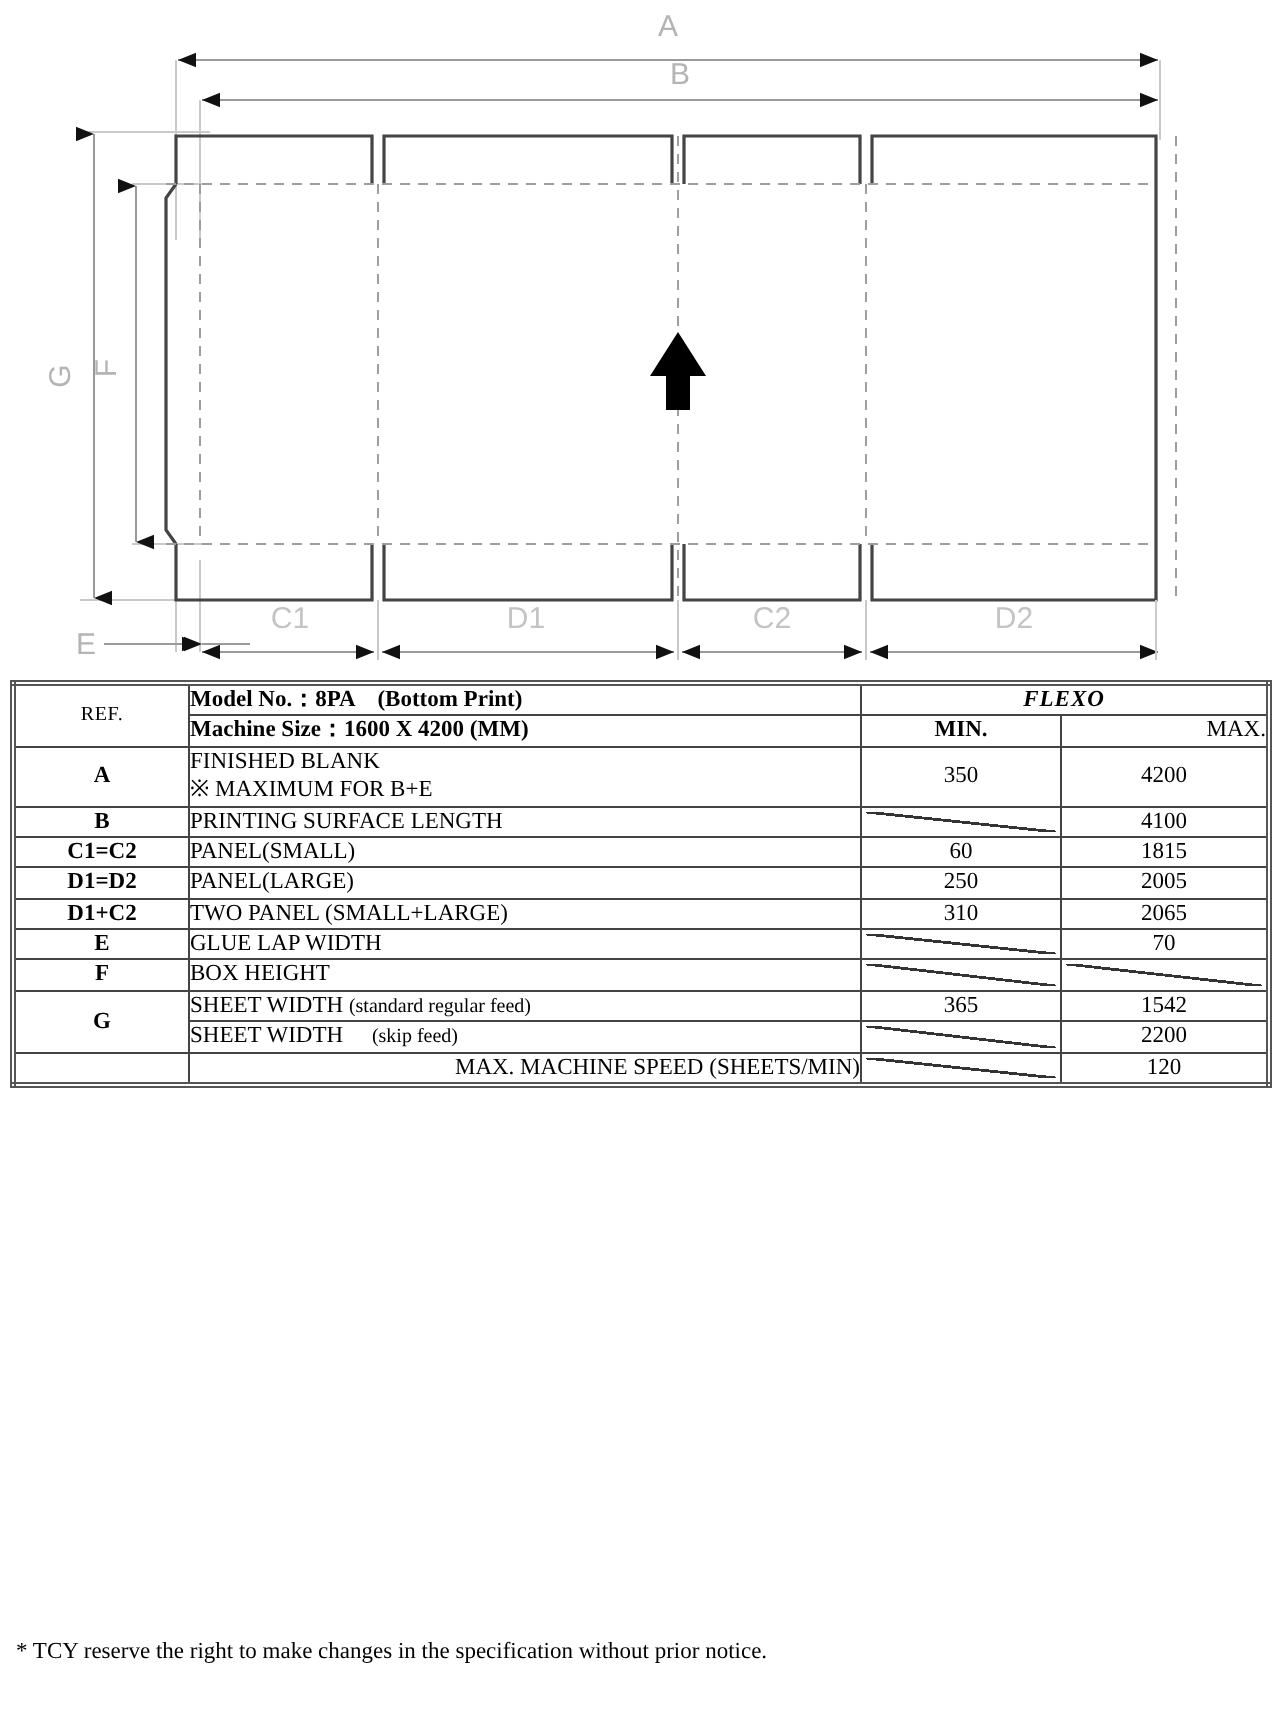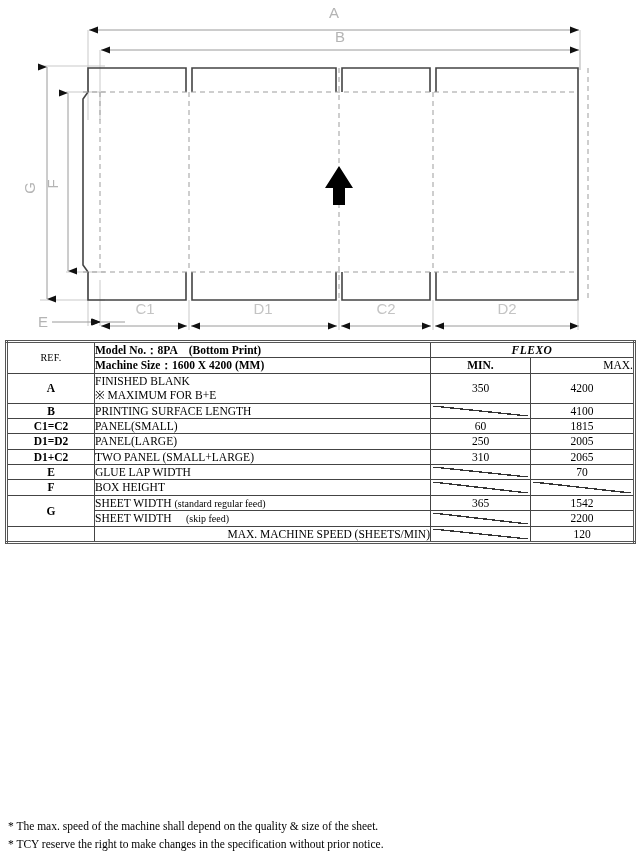--- a/index.html
+++ b/index.html
@@ -262,15 +262,14 @@
       <td class="c-ref cellpad"></td>
       <td class="c-desc desc-pad center-ind">MAX. MACHINE SPEED (SHEETS/MIN)</td>
       <td class="c-min num cellpad strike"></td>
       <td class="c-max num cellpad">120</td>
     </tr>
   </tbody>
 </table>
 </div>
 
 <div id="notes">
-  <div>* The max. speed of the machine shall depend on the quality &amp; size of the sheet.</div>
   <div>* TCY reserve the right to make changes in the specification without prior notice.</div>
 </div>
 
 </body></html>

